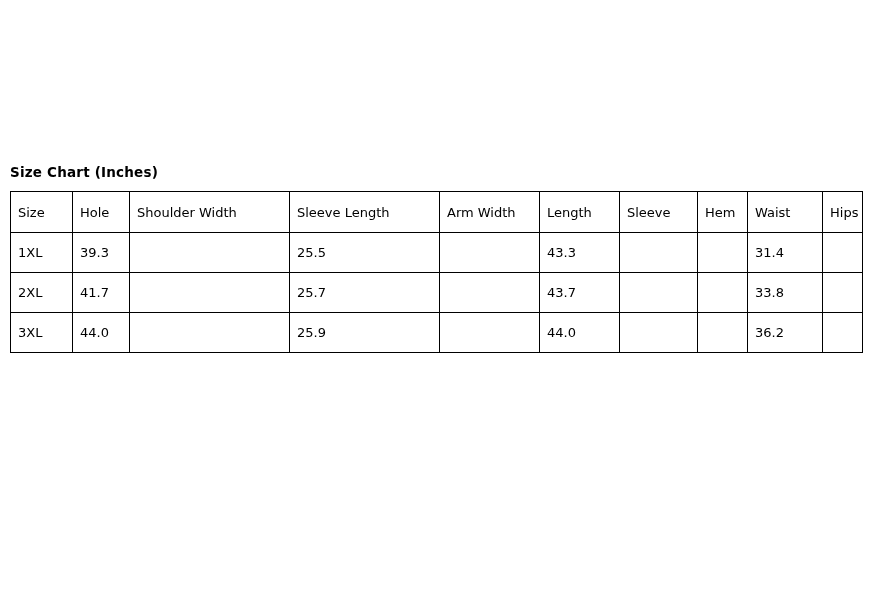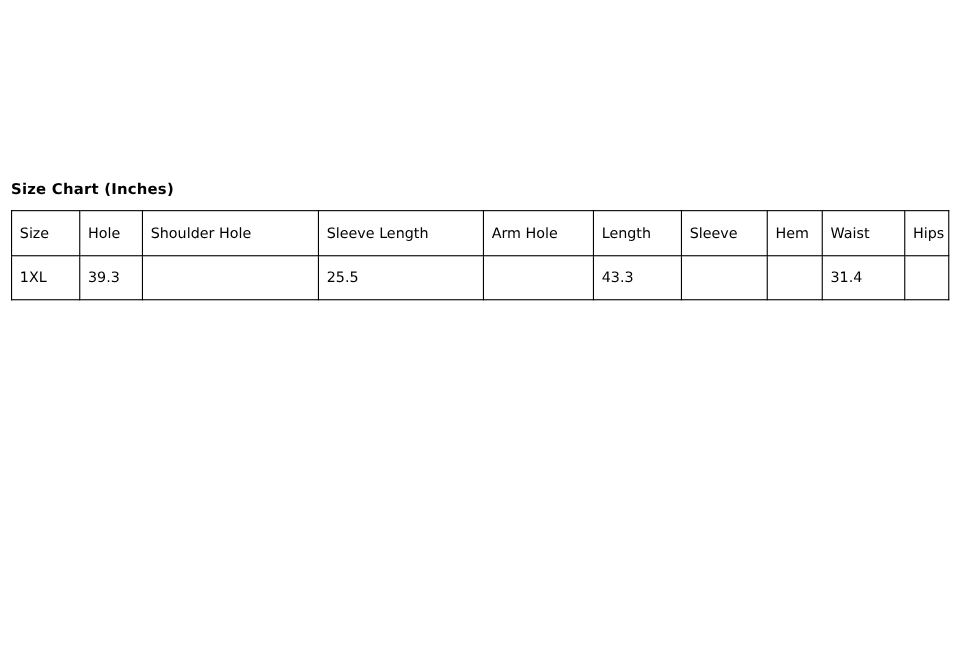--- a/index.html
+++ b/index.html
@@ -83,39 +83,63 @@
       <col class="c5">
         <col class="c6">
         <col class="c7">
         <col class="c8">
         <col class="c9">
     </colgroup>
     <thead>
       <tr>
         <td>Size</td>
         <td>Hole</td>
-        <td>Shoulder Hole</td>
+        <td>Shoulder Width</td>
         <td>Sleeve Length</td>
-        <td>Arm Hole</td>
+        <td>Arm Width</td>
         <td>Length</td>
         <td>Sleeve</td>
         <td>Hem</td>
         <td>Waist</td>
         <td>Hips</td>
       </tr>
     </thead>
     <tbody>
       <tr>
         <td>1XL</td>
         <td>39.3</td>
         <td></td>
         <td>25.5</td>
         <td></td>
         <td>43.3</td>
         <td></td>
         <td></td>
         <td>31.4</td>
         <td></td>
       </tr>
+      <tr>
+        <td>2XL</td>
+        <td>41.7</td>
+        <td></td>
+        <td>25.7</td>
+        <td></td>
+        <td>43.7</td>
+        <td></td>
+        <td></td>
+        <td>33.8</td>
+        <td></td>
+      </tr>
+      <tr>
+        <td>3XL</td>
+        <td>44.0</td>
+        <td></td>
+        <td>25.9</td>
+        <td></td>
+        <td>44.0</td>
+        <td></td>
+        <td></td>
+        <td>36.2</td>
+        <td></td>
+      </tr>
     </tbody>
   </table>
 
 </div>
 
 </body></html>

